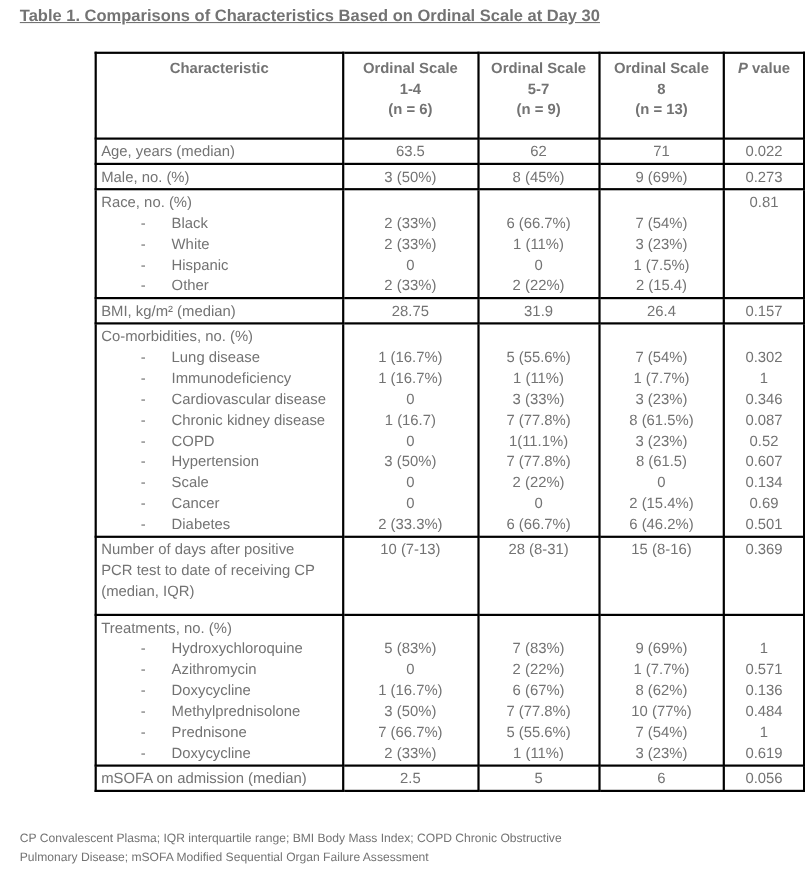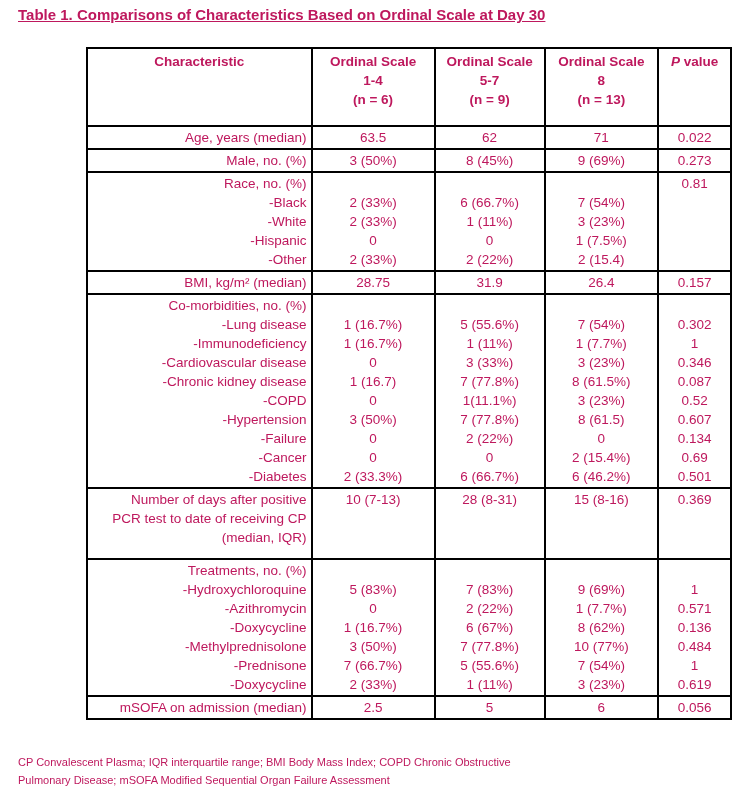--- a/index.html
+++ b/index.html
@@ -2,21 +2,21 @@
 <html><head>
 <meta charset="utf-8">
 <style>
   html, body { margin: 0; padding: 0; background: #ffffff; }
   .page {
     position: relative;
     width: 732px;
     height: 805px;
     background: #ffffff;
     font-family: "Liberation Sans", sans-serif;
-    color: #be185d;
+    color: #737373;
     overflow: hidden;
   }
   .title {
     position: absolute;
     left: 18px;
     top: 6px;
     margin: 0;
     font-size: 15px;
     font-weight: bold;
     text-decoration: underline;
@@ -48,21 +48,21 @@
     padding-top: 3px;
     padding-bottom: 16px;
   }
   .line {
     min-height: 19px;
     line-height: 19px;
     font-size: 13.5px;
     white-space: nowrap;
   }
   .center { text-align: center; }
-  .lbl    { text-align: right; }
+  .lbl    { text-align: left; }
   .dash {
     display: inline-block;
     margin-left: 36px;
     width: 28px;
   }
   .pit { font-style: italic; }
   
   tbody tr:nth-child(6) td { padding-bottom: 11px; }
   .footnote {
     position: absolute;
@@ -201,21 +201,21 @@
         </tr>
         <tr>
           <td>
             <div class="line lbl"><span>Co-morbidities, no. (%)</span></div>
             <div class="line lbl"><span class="dash">-</span><span>Lung disease</span></div>
             <div class="line lbl"><span class="dash">-</span><span>Immunodeficiency</span></div>
             <div class="line lbl"><span class="dash">-</span><span>Cardiovascular disease</span></div>
             <div class="line lbl"><span class="dash">-</span><span>Chronic kidney disease</span></div>
             <div class="line lbl"><span class="dash">-</span><span>COPD</span></div>
             <div class="line lbl"><span class="dash">-</span><span>Hypertension</span></div>
-            <div class="line lbl"><span class="dash">-</span><span>Failure</span></div>
+            <div class="line lbl"><span class="dash">-</span><span>Scale</span></div>
             <div class="line lbl"><span class="dash">-</span><span>Cancer</span></div>
             <div class="line lbl"><span class="dash">-</span><span>Diabetes</span></div>
           </td>
           <td>
             <div class="line center"></div>
             <div class="line center">1 (16.7%)</div>
             <div class="line center">1 (16.7%)</div>
             <div class="line center">0</div>
             <div class="line center">1 (16.7)</div>
             <div class="line center">0</div>

